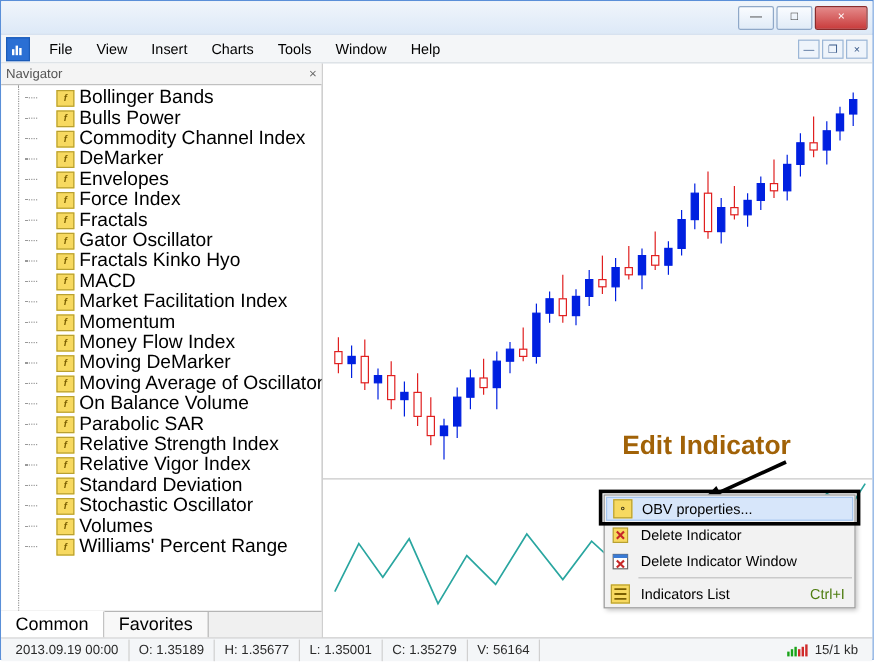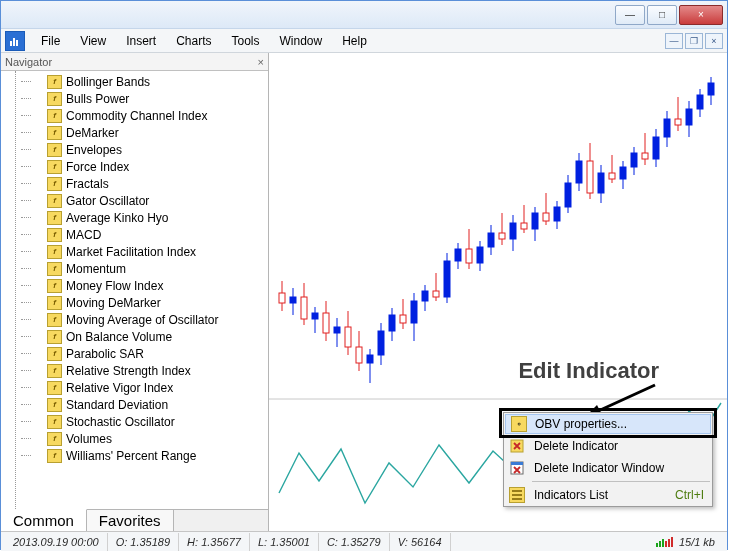--- a/index.html
+++ b/index.html
@@ -18,45 +18,45 @@
 
 .workspace { display: flex; height: 478px; }
 .navigator { width: 268px; border-right: 1px solid #b5b5b5; background: #fff; display: flex; flex-direction: column; position: relative; }
 .nav-header { height: 18px; background: #f4f4f4; border-bottom: 1px solid #c0c0c0; display: flex; align-items: center; padding: 0 4px; font-size: 11px; color: #555; }
 .nav-header .close-x { margin-left: auto; font-size: 11px; color: #666; cursor: default; }
 .nav-tree { flex: 1; overflow-y: auto; overflow-x: hidden; padding: 2px 0 2px 6px; position: relative; }
 .tree-item { display: flex; align-items: center; height: 17px; position: relative; padding-left: 40px; white-space: nowrap; cursor: default; }
 .tree-line { position: absolute; left: 14px; top: 0; bottom: 0; border-left: 1px dotted #999; }
 .tree-branch { position: absolute; left: 14px; top: 8px; width: 10px; border-top: 1px dotted #999; }
 .ind-icon { width: 15px; height: 14px; background: #f7d960; border: 1px solid #b8a030; margin-right: 4px; display: flex; align-items: center; justify-content: center; font-size: 8px; color: #7a5e00; font-style: italic; font-weight: bold; flex-shrink: 0; }
-.tree-item span.label { font-size: 12px; }
+.tree-item span.label { font-size: 16px; }
 .nav-tree::-webkit-scrollbar { width: 16px; }
 .nav-tree::-webkit-scrollbar-track { background: #f0f0f0; border-left: 1px solid #d0d0d0; }
 .nav-tree::-webkit-scrollbar-thumb { background: #cdd7e3; border: 1px solid #9bb0cc; }
 
 .nav-tabs { height: 22px; display: flex; border-top: 1px solid #b5b5b5; background: #f0f0f0; }
 .nav-tab { padding: 2px 12px; font-size: 15px; border-right: 1px solid #b5b5b5; background: #f8f8f8; cursor: default; }
 .nav-tab.active { background: #fff; border-top: 1px solid #fff; margin-top: -1px; }
 
 .chart-area { flex: 1; background: #fff; position: relative; overflow: hidden; }
 .chart-svg { position: absolute; top: 0; left: 0; }
 
 .ctx-menu { position: absolute; right: 14px; top: 411px; width: 210px; background: #f2f2f2; border: 1px solid #9b9b9b; box-shadow: 2px 2px 4px rgba(0,0,0,0.25); z-index: 100; }
 .ctx-menu .highlight-box { position: absolute; top: -5px; left: -5px; right: -5px; height: 30px; border: 3px solid #000; z-index: 50; pointer-events: none; }
 .ctx-item { height: 22px; display: flex; align-items: center; padding: 0 8px 0 30px; position: relative; font-size: 12px; cursor: default; }
 .ctx-item.sep { height: 1px; border-top: 1px solid #c0c0c0; margin: 2px 2px 2px 28px; padding: 0; }
 .ctx-item.sel { background: #d7e6fa; border: 1px solid #a6c6ef; margin: 1px; height: 20px; padding-left: 29px; }
 .ctx-icon { position: absolute; left: 5px; width: 16px; height: 16px; display: flex; align-items: center; justify-content: center; }
 .ctx-icon.yellow { background: #f7d960; border: 1px solid #b8a030; font-size: 8px; }
 .ctx-shortcut { margin-left: auto; color: #4d7c0f; }
 
-.callout-label { position: absolute; top: 357px; right: 68px; font-size: 22px; font-weight: bold; color: #404040; z-index: 60; }
+.callout-label { position: absolute; top: 357px; right: 68px; font-size: 22px; font-weight: bold; color: #a16207; z-index: 60; }
 .callout-line { position: absolute; z-index: 55; }
 
-.statusbar { height: 20px; background: #f4f6f8; border-top: 1px solid #c5c5c5; display: flex; align-items: center; font-size: 11px; color: #2a2a2a; padding: 0 4px; font-style: italic; }
+.statusbar { height: 20px; background: #f4f6f8; border-top: 1px solid #c5c5c5; display: flex; align-items: center; font-size: 11px; color: #2a2a2a; padding: 0 4px; }
 .status-cell { padding: 0 8px; border-right: 1px solid #d0d0d0; height: 18px; display: flex; align-items: center; }
 .status-cell:last-child { border-right: none; }
 .status-fill { flex: 1; }
 .conn-bars { display: flex; align-items: flex-end; gap: 1px; margin-right: 6px; }
 .conn-bar { width: 2px; background: #1aa31a; }
 .conn-bar.r { background: #d02a2a; }
 </style>
 </head>
 <body>
 
@@ -133,21 +133,21 @@
             <span class="label">Fractals</span>
           </div>
           <div class="tree-item">
             <div class="tree-branch"></div>
             <div class="ind-icon">f</div>
             <span class="label">Gator Oscillator</span>
           </div>
           <div class="tree-item">
             <div class="tree-branch"></div>
             <div class="ind-icon">f</div>
-            <span class="label">Average Kinko Hyo</span>
+            <span class="label">Fractals Kinko Hyo</span>
           </div>
           <div class="tree-item">
             <div class="tree-branch"></div>
             <div class="ind-icon">f</div>
             <span class="label">MACD</span>
           </div>
           <div class="tree-item">
             <div class="tree-branch"></div>
             <div class="ind-icon">f</div>
             <span class="label">Market Facilitation Index</span>

